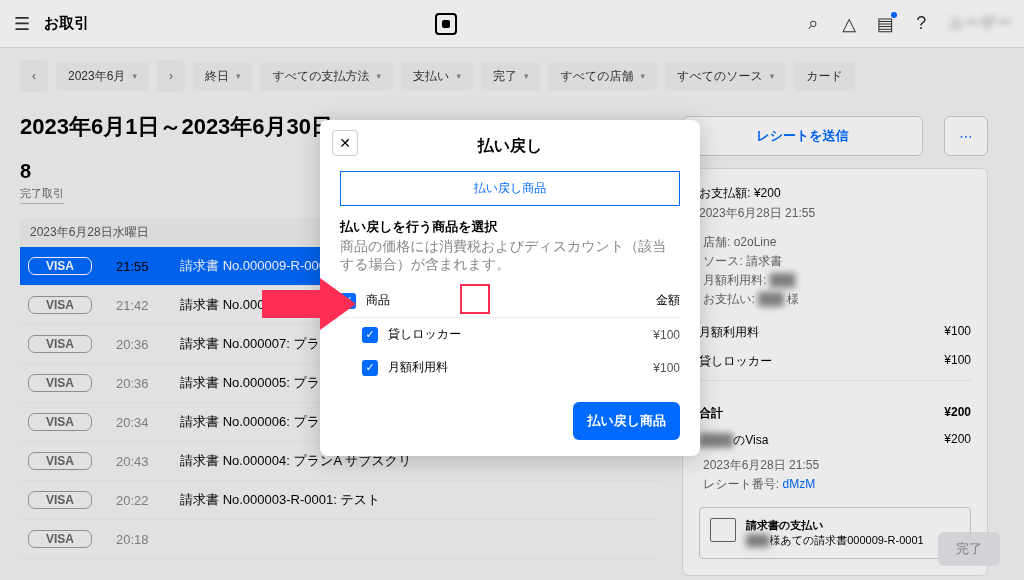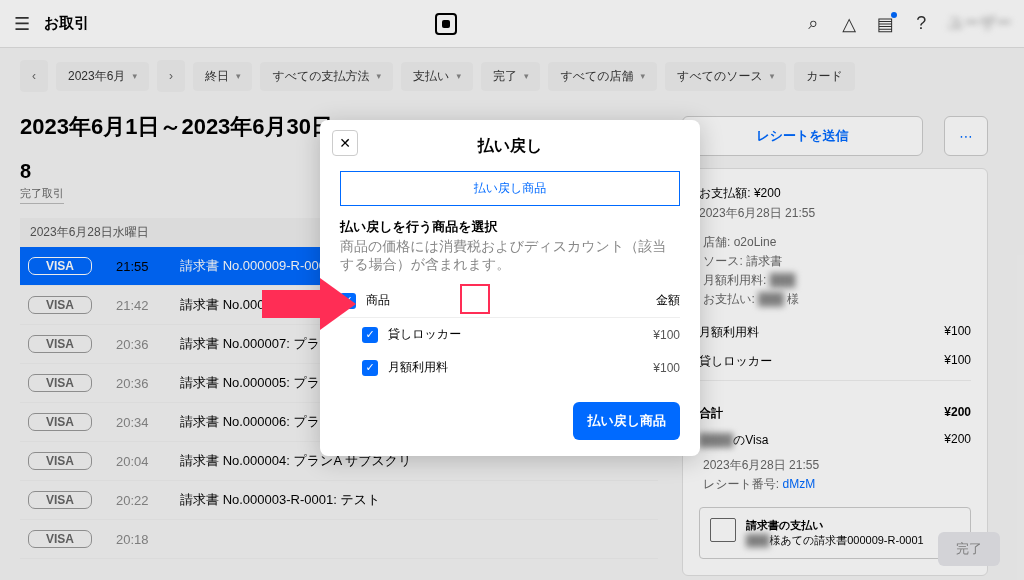--- a/index.html
+++ b/index.html
@@ -158,21 +158,21 @@
           <span class="time">20:36</span>
           <span class="desc">請求書 No.000005: プランA サブスクリ</span>
         </div>
         <div class="txn">
           <span class="visa">VISA</span>
           <span class="time">20:34</span>
           <span class="desc">請求書 No.000006: プランB サブスクリ</span>
         </div>
         <div class="txn">
           <span class="visa">VISA</span>
-          <span class="time">20:04</span>
+          <span class="time">20:43</span>
           <span class="desc">請求書 No.000004: プランA サブスクリ</span>
         </div>
         <div class="txn">
           <span class="visa">VISA</span>
           <span class="time">20:22</span>
           <span class="desc">請求書 No.000003-R-0001: テスト</span>
         </div>
         <div class="txn">
           <span class="visa">VISA</span>
           <span class="time">20:18</span>

